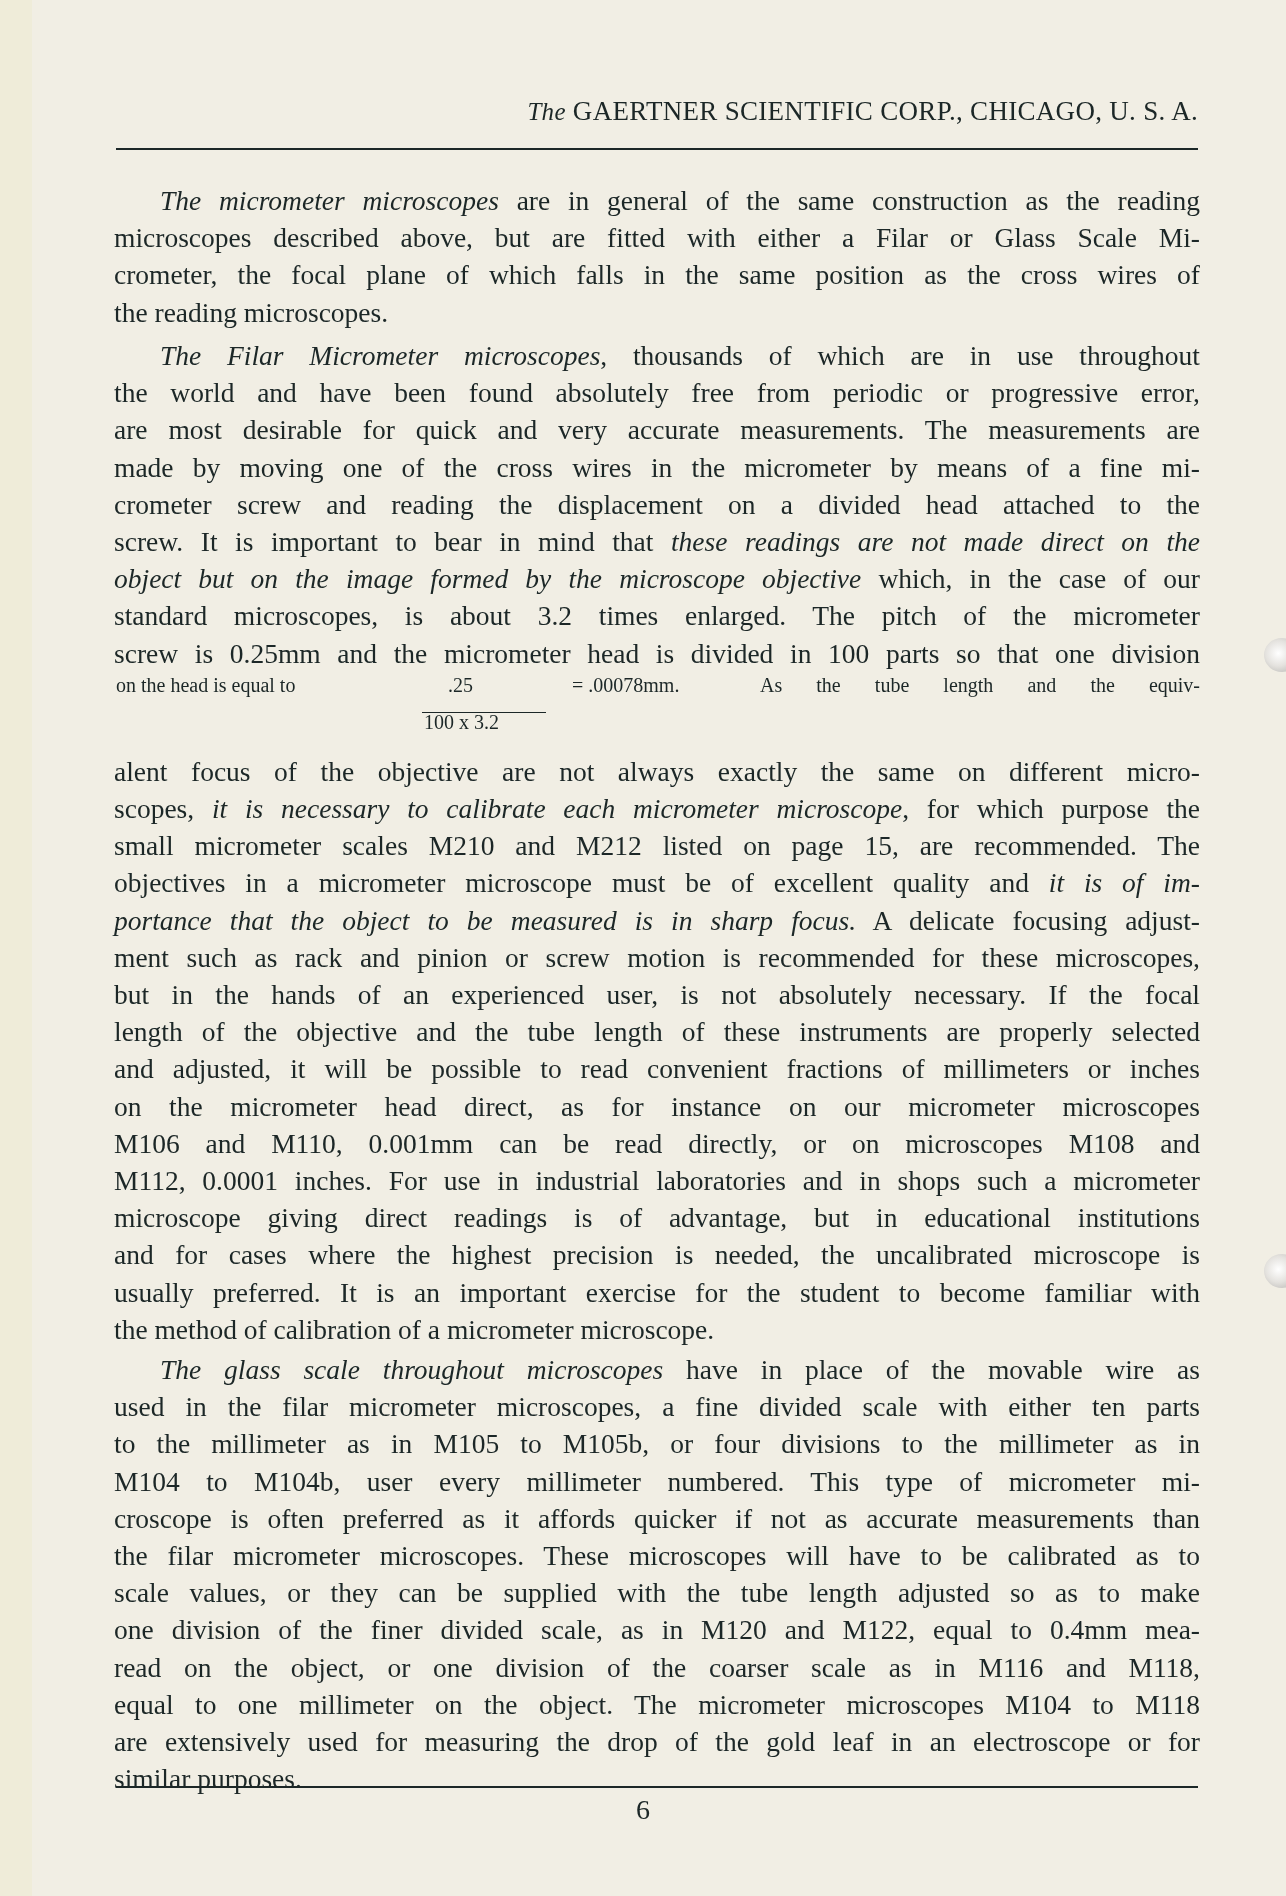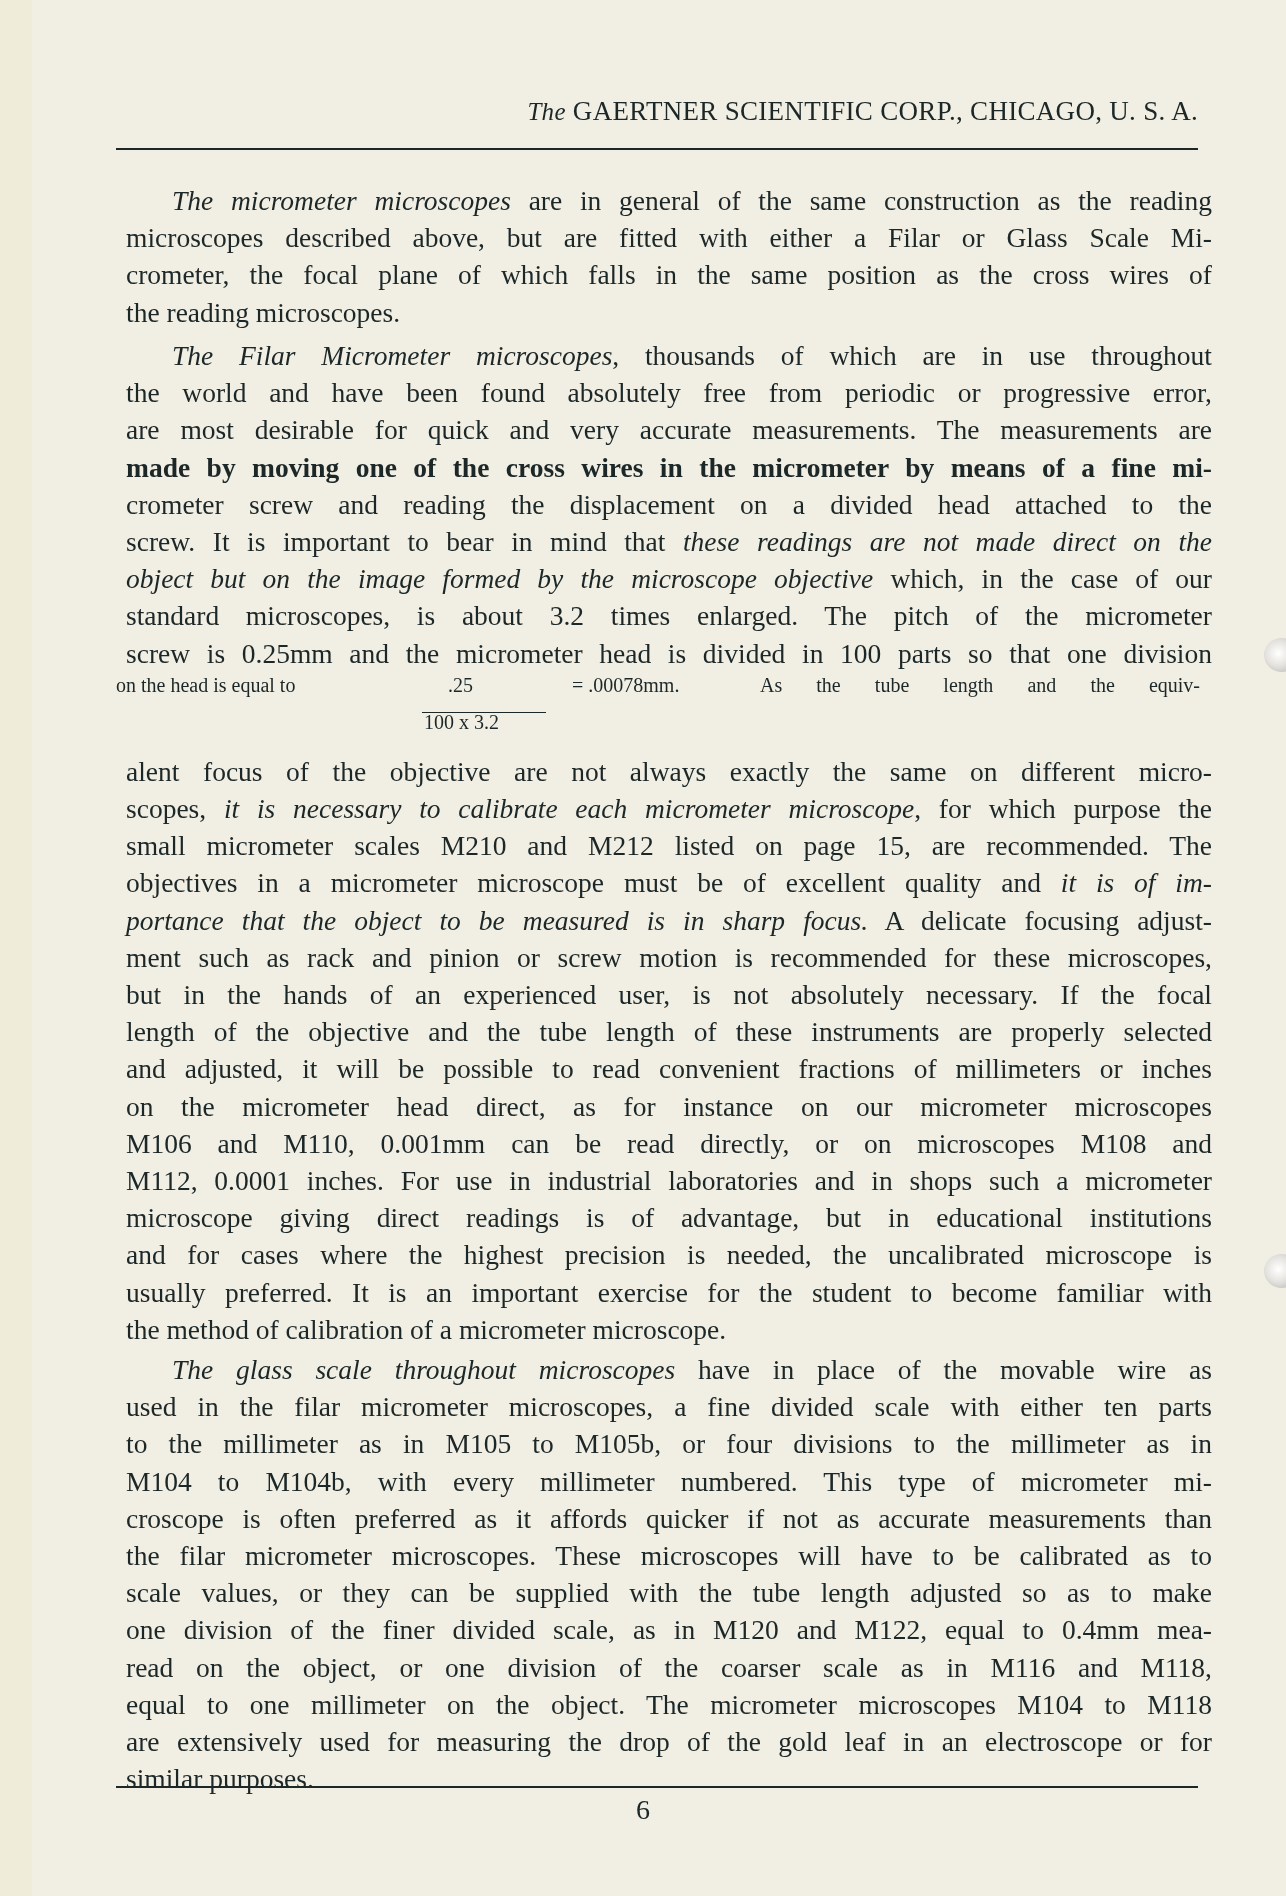--- a/index.html
+++ b/index.html
@@ -5,21 +5,21 @@
   html,body{margin:0;padding:0;}
   body{width:1286px;height:1896px;background:#f1eee4;position:relative;overflow:hidden;
        font-family:"Liberation Serif","DejaVu Serif",serif;color:#1c2727;}
   .edge{position:absolute;left:0;top:0;width:32px;height:1896px;background:#efecd9;}
   .hole{position:absolute;right:-14px;width:36px;height:34px;border-radius:50%;
         background:radial-gradient(circle at 40% 45%,#ffffff 0%,#e4e2de 45%,#a9a8a6 100%);}
   .header{position:absolute;left:116px;width:1082px;top:96px;text-align:right;font-size:27px;letter-spacing:0.3px;}
   .header .the{font-style:italic;font-size:25px;}
   .rule{position:absolute;left:116px;width:1082px;height:2px;background:#1c2727;}
   .line{position:absolute;left:114px;width:1086px;font-size:27.5px;line-height:34px;white-space:nowrap;
-        text-align:justify;text-align-last:justify;margin-left:12px;}
+        text-align:justify;text-align-last:justify;}
   .line.last{text-align-last:left;}
   .line.indent{padding-left:46px;width:1040px;}
   .line i{font-style:italic;}
   .frac{position:absolute;font-size:20px;}
   .fracbar{position:absolute;height:1.5px;background:#1c2727;}
   .pagenum{position:absolute;left:0;width:1286px;text-align:center;top:1794px;font-size:28px;}
 </style>
 </head>
 <body>
 
@@ -34,21 +34,21 @@
 <div class="rule" style="top:148px"></div>
 
 <div id="body-text">
     <div class="line indent" style="top: 184px;"><i>The micrometer microscopes</i><span> are in general of the same construction as the reading</span></div>
     <div class="line" style="top: 221.2px;"><span>microscopes described above, but are fitted with either a Filar or Glass Scale Mi-</span></div>
     <div class="line" style="top: 258.4px;"><span>crometer, the focal plane of which falls in the same position as the cross wires of</span></div>
     <div class="line last" style="top: 295.6px;"><span>the reading microscopes.</span></div>
     <div class="line indent" style="top: 339px;"><i>The Filar Micrometer microscopes</i><span>, thousands of which are in use throughout</span></div>
     <div class="line" style="top: 376.2px;"><span>the world and have been found absolutely free from periodic or progressive error,</span></div>
     <div class="line" style="top: 413.4px;"><span>are most desirable for quick and very accurate measurements. The measurements are</span></div>
-    <div class="line" style="top: 450.6px; font-weight: bold;"><span>made by moving one of the cross wires in the micrometer by means of a fine mi-</span></div>
+    <div class="line" style="top: 450.6px;"><span>made by moving one of the cross wires in the micrometer by means of a fine mi-</span></div>
     <div class="line" style="top: 487.8px;"><span>crometer screw and reading the displacement on a divided head attached to the</span></div>
     <div class="line" style="top: 525px;"><span>screw. It is important to bear in mind that </span><i>these readings are not made direct on the</i></div>
     <div class="line" style="top: 562.2px;"><i>object but on the image formed by the microscope objective</i><span> which, in the case of our</span></div>
     <div class="line" style="top: 599.4px;"><span>standard microscopes, is about 3.2 times enlarged. The pitch of the micrometer</span></div>
     <div class="line" style="top: 636.6px;"><span>screw is 0.25mm and the micrometer head is divided in 100 parts so that one division</span></div>
     <div class="frac" style="left: 116px; top: 673.8px;">on the head is equal to</div>
     <div class="frac" style="left: 448px; top: 673.8px;">.25</div>
     <div class="frac" style="left: 424px; top: 710.8px;">100 x 3.2</div>
     <div class="frac" style="left: 572px; top: 673.8px;">= .00078mm.</div>
     <div class="frac" style="left: 760px; top: 673.8px; width: 440px; text-align: justify; text-align-last: justify;">As the tube length and the equiv-</div>
@@ -65,21 +65,21 @@
     <div class="line" style="top: 1089.6px;"><span>on the micrometer head direct, as for instance on our micrometer microscopes</span></div>
     <div class="line" style="top: 1126.8px;"><span>M106 and M110, 0.001mm can be read directly, or on microscopes M108 and</span></div>
     <div class="line" style="top: 1164px;"><span>M112, 0.0001 inches. For use in industrial laboratories and in shops such a micrometer</span></div>
     <div class="line" style="top: 1201.2px;"><span>microscope giving direct readings is of advantage, but in educational institutions</span></div>
     <div class="line" style="top: 1238.4px;"><span>and for cases where the highest precision is needed, the uncalibrated microscope is</span></div>
     <div class="line" style="top: 1275.6px;"><span>usually preferred. It is an important exercise for the student to become familiar with</span></div>
     <div class="line last" style="top: 1312.8px;"><span>the method of calibration of a micrometer microscope.</span></div>
     <div class="line indent" style="top: 1353px;"><i>The glass scale throughout microscopes</i><span> have in place of the movable wire as</span></div>
     <div class="line" style="top: 1390.2px;"><span>used in the filar micrometer microscopes, a fine divided scale with either ten parts</span></div>
     <div class="line" style="top: 1427.4px;"><span>to the millimeter as in M105 to M105b, or four divisions to the millimeter as in</span></div>
-    <div class="line" style="top: 1464.6px;"><span>M104 to M104b, with every millimeter numbered. This type of micrometer mi-</span></div>
+    <div class="line" style="top: 1464.6px;"><span>M104 to M104b, user every millimeter numbered. This type of micrometer mi-</span></div>
     <div class="line" style="top: 1501.8px;"><span>croscope is often preferred as it affords quicker if not as accurate measurements than</span></div>
     <div class="line" style="top: 1539px;"><span>the filar micrometer microscopes. These microscopes will have to be calibrated as to</span></div>
     <div class="line" style="top: 1576.2px;"><span>scale values, or they can be supplied with the tube length adjusted so as to make</span></div>
     <div class="line" style="top: 1613.4px;"><span>one division of the finer divided scale, as in M120 and M122, equal to 0.4mm mea-</span></div>
     <div class="line" style="top: 1650.6px;"><span>read on the object, or one division of the coarser scale as in M116 and M118,</span></div>
     <div class="line" style="top: 1687.8px;"><span>equal to one millimeter on the object. The micrometer microscopes M104 to M118</span></div>
     <div class="line" style="top: 1725px;"><span>are extensively used for measuring the drop of the gold leaf in an electroscope or for</span></div>
     <div class="line last" style="top: 1762.2px;"><span>similar purposes.</span></div>
   </div>
 

